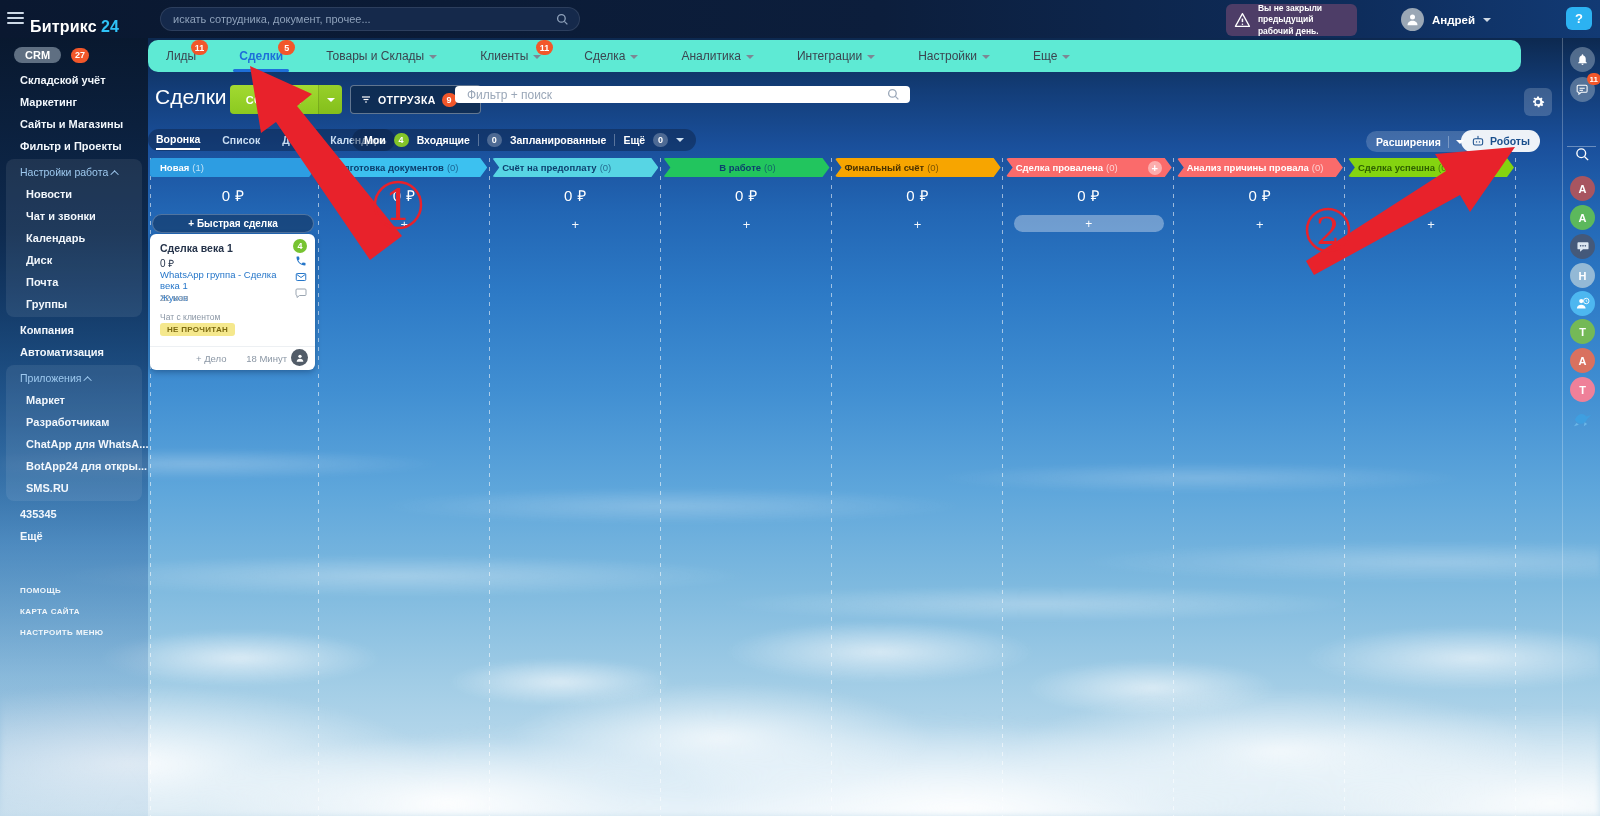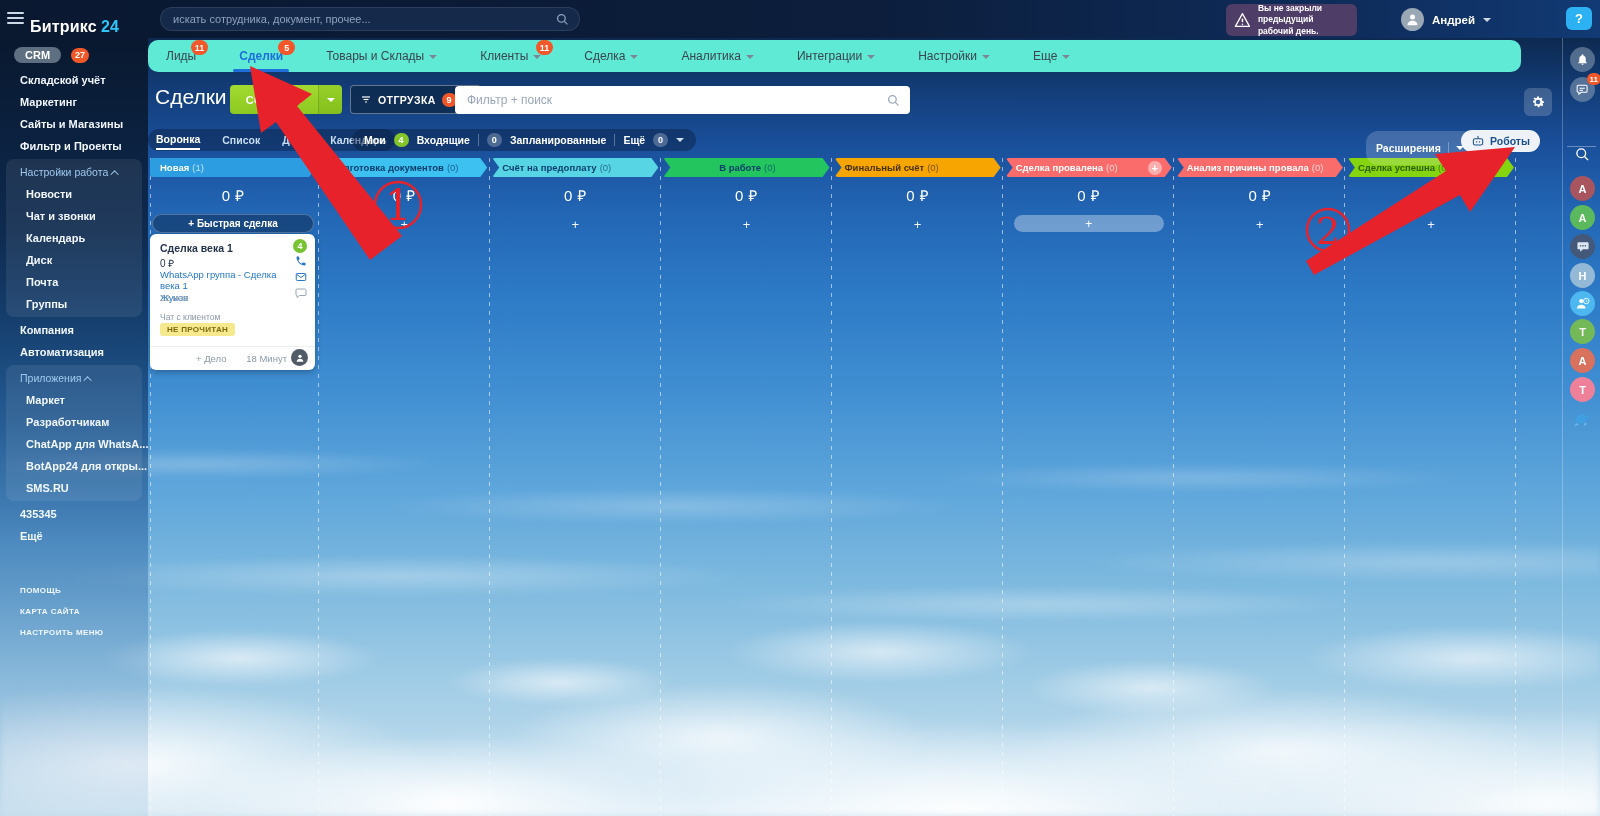--- a/index.html
+++ b/index.html
@@ -102,41 +102,41 @@
   .btn-create{position:absolute;left:230px;top:85px;width:112px;height:29px;z-index:4;display:flex;border-radius:4px;overflow:hidden;cursor:pointer;}
   .btn-create .main{flex:1;background:linear-gradient(180deg,#a2da31,#8cc920);color:#fff;font-size:11px;font-weight:bold;
     display:flex;align-items:center;justify-content:center;letter-spacing:.5px;}
   .btn-create .dd{width:24px;background:linear-gradient(180deg,#97d02a,#84bf1b);border-left:1px solid rgba(0,0,0,.12);
     display:flex;align-items:center;justify-content:center;color:#fff;}
   .btn-ship{position:absolute;left:350px;top:85px;height:29px;z-index:4;background:rgba(14,42,78,.85);
     border:1px solid rgba(255,255,255,.35);border-radius:4px;display:flex;align-items:center;gap:6px;
     padding:0 9px;color:#fff;font-size:10.5px;font-weight:bold;letter-spacing:.4px;cursor:pointer;}
   .ship-badge{background:#f2572a;color:#fff;border-radius:8px;min-width:15px;height:14px;font-size:9px;
     display:flex;align-items:center;justify-content:center;padding:0 3px;}
-  .filterbox{position:absolute;left:455px;top:86px;width:455px;height:28px;z-index:4;background:#fff;border-radius:4px;
+  .filterbox{position:absolute;left:455px;top:86px;width:455px;height:17px;z-index:4;background:#fff;border-radius:4px;
     display:flex;align-items:center;padding:0 10px;}
   .filterbox input{flex:1;border:none;outline:none;font-size:12px;color:#5b6877;font-family:"Liberation Sans",sans-serif;}
   .filterbox input::placeholder{color:#9aa7b8;}
   .gearbtn{position:absolute;left:1524px;top:88px;width:28px;height:28px;z-index:4;border-radius:6px;
     background:rgba(255,255,255,.18);display:flex;align-items:center;justify-content:center;cursor:pointer;}
 
   
   .viewtabs{position:absolute;left:148px;top:129px;height:22px;z-index:4;display:flex;align-items:center;
     background:rgba(10,32,64,.45);border-radius:13px;padding:0 8px;gap:22px;}
   .vtab{font-size:10.5px;font-weight:bold;color:#c9ddf2;cursor:pointer;padding:3px 0;}
   .vtab.active{color:#fff;border-bottom:2px solid #fff;}
   .counters{position:absolute;left:352px;top:129px;height:22px;z-index:4;display:flex;align-items:center;
     background:rgba(10,32,64,.45);border-radius:13px;padding:0 12px;gap:8px;color:#fff;font-size:10.5px;}
   .counters .lbl{font-weight:bold;cursor:pointer;}
   .cbadge{border-radius:8px;min-width:15px;height:14px;font-size:9px;font-weight:bold;color:#fff;
     display:inline-flex;align-items:center;justify-content:center;padding:0 3px;}
   .cbadge.green{background:#84c529;}
   .cbadge.dim{background:rgba(255,255,255,.25);}
   .vsep{width:1px;height:12px;background:rgba(255,255,255,.3);}
-  .extbtn{position:absolute;left:1366px;top:131px;height:34px;z-index:4;background:rgba(255,255,255,.18);
+  .extbtn{position:absolute;left:1366px;top:131px;height:21px;z-index:4;background:rgba(255,255,255,.18);
     border-radius:12px;display:flex;align-items:center;gap:7px;padding:0 10px;color:#fff;font-size:10.5px;font-weight:bold;cursor:pointer;}
   .robotbtn{position:absolute;left:1461px;top:130px;height:22px;z-index:4;background:rgba(255,255,255,.93);
     border-radius:12px;display:flex;align-items:center;gap:5px;padding:0 10px;color:#1a4f8c;font-size:10.5px;font-weight:bold;cursor:pointer;}
 
   
   .kanban{position:absolute;left:150px;top:158px;width:1364px;z-index:3;display:grid;
     grid-template-columns:repeat(8,1fr);gap:5px;}
   .kcol{position:relative;}
   .khead{height:19px;display:flex;align-items:center;padding:0 8px 0 10px;font-size:9.5px;font-weight:bold;
     white-space:nowrap;overflow:hidden;border-radius:3px;position:relative;

